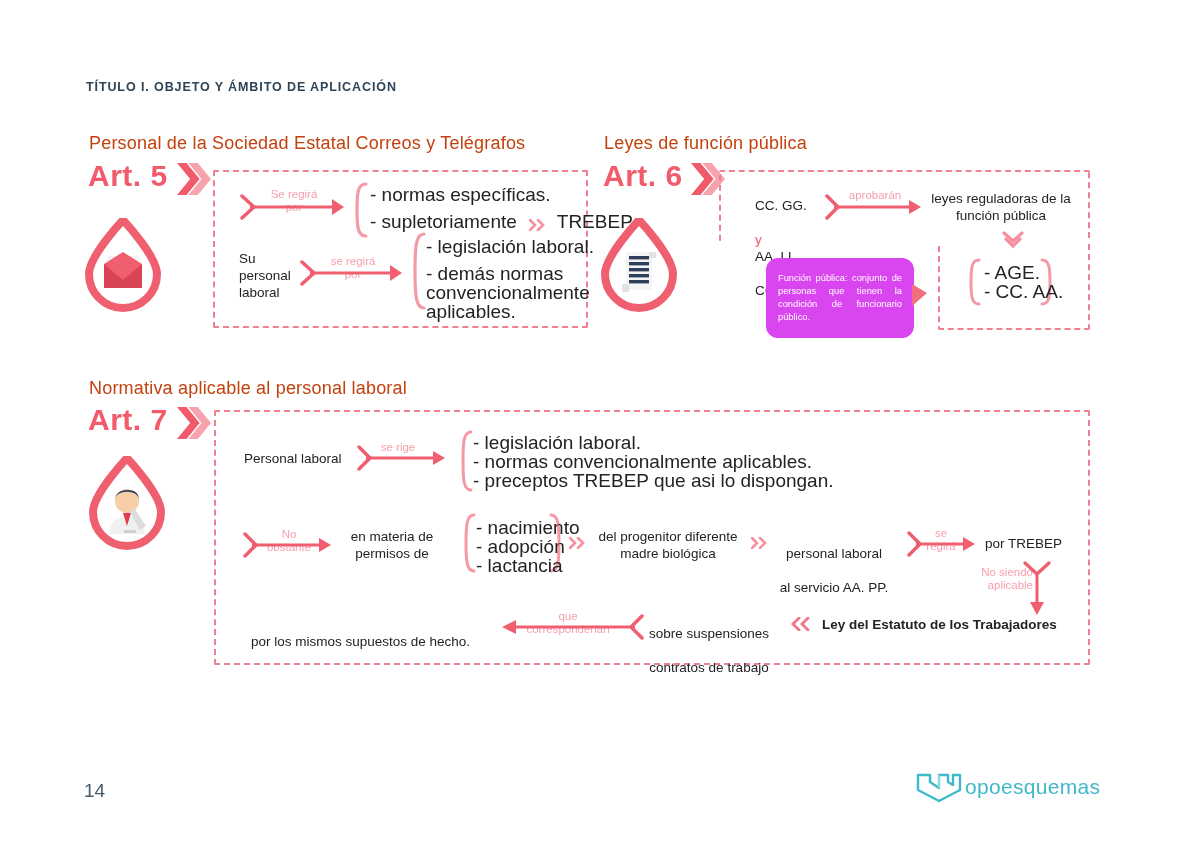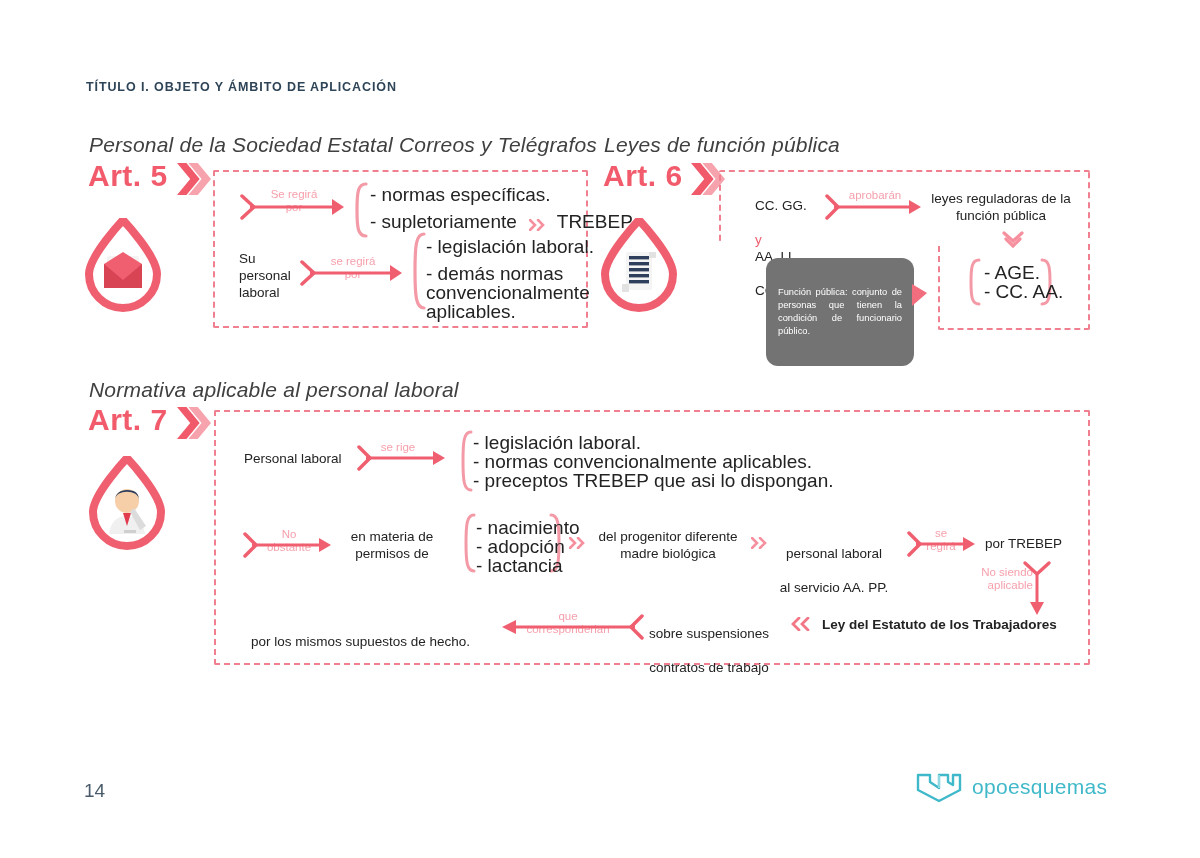--- a/index.html
+++ b/index.html
@@ -14,23 +14,22 @@
   
   .doc-title {
     position: absolute; left: 86px; top: 80px;
     font-size: 12.5px; font-weight: bold; letter-spacing: .9px;
     color: #2e4457; text-transform: uppercase;
   }
 
   
   .sec-heading {
     position: absolute;
-    font-size: 21px; color: #404040; letter-spacing: .2px;
+    font-size: 18px; color: #c2410c; letter-spacing: .2px;
     white-space: nowrap;
-    font-style: italic;
   }
 
   
   .art-label {
     position: absolute;
     font-size: 30px; font-weight: bold; color: #f15b6c;
     letter-spacing: .5px; white-space: nowrap;
   }
   .art-chev { position: absolute; width: 34px; height: 34px; }
 
@@ -66,36 +65,36 @@
 
   
   .arrow { position: absolute; }
 
   
   .dchev { position: absolute; }
 
   
   .tooltip {
     position: absolute;
-    background: #737373; border-radius: 12px;
+    background: #d946ef; border-radius: 12px;
     color: #ffffff; font-size: 9.3px; line-height: 13px;
-    padding: 28px 12px; text-align: justify;
+    padding: 14px 12px; text-align: justify;
   }
   .tooltip:after {
     content: ""; position: absolute; right: -13px; top: 26px;
     border-top: 9px solid transparent; border-bottom: 13px solid transparent;
     border-left: 15px solid #f26d7d;
   }
 
   
   .page-num {
     position: absolute; left: 84px; top: 780px;
     font-size: 19px; color: #4a5c6b;
   }
-  .logo { position: absolute; left: 915px; top: 770px; display: flex; align-items: center; gap: 9px; }
+  .logo { position: absolute; left: 915px; top: 770px; display: flex; align-items: center; gap: 2px; }
   .logo-text { font-size: 21px; color: #3fb9c9; letter-spacing: .3px; }
 </style>
 </head>
 <body>
 
 <div class="page">
 
   <svg width="0" height="0" style="position:absolute">
     <defs>
       <g id="chev-big">

